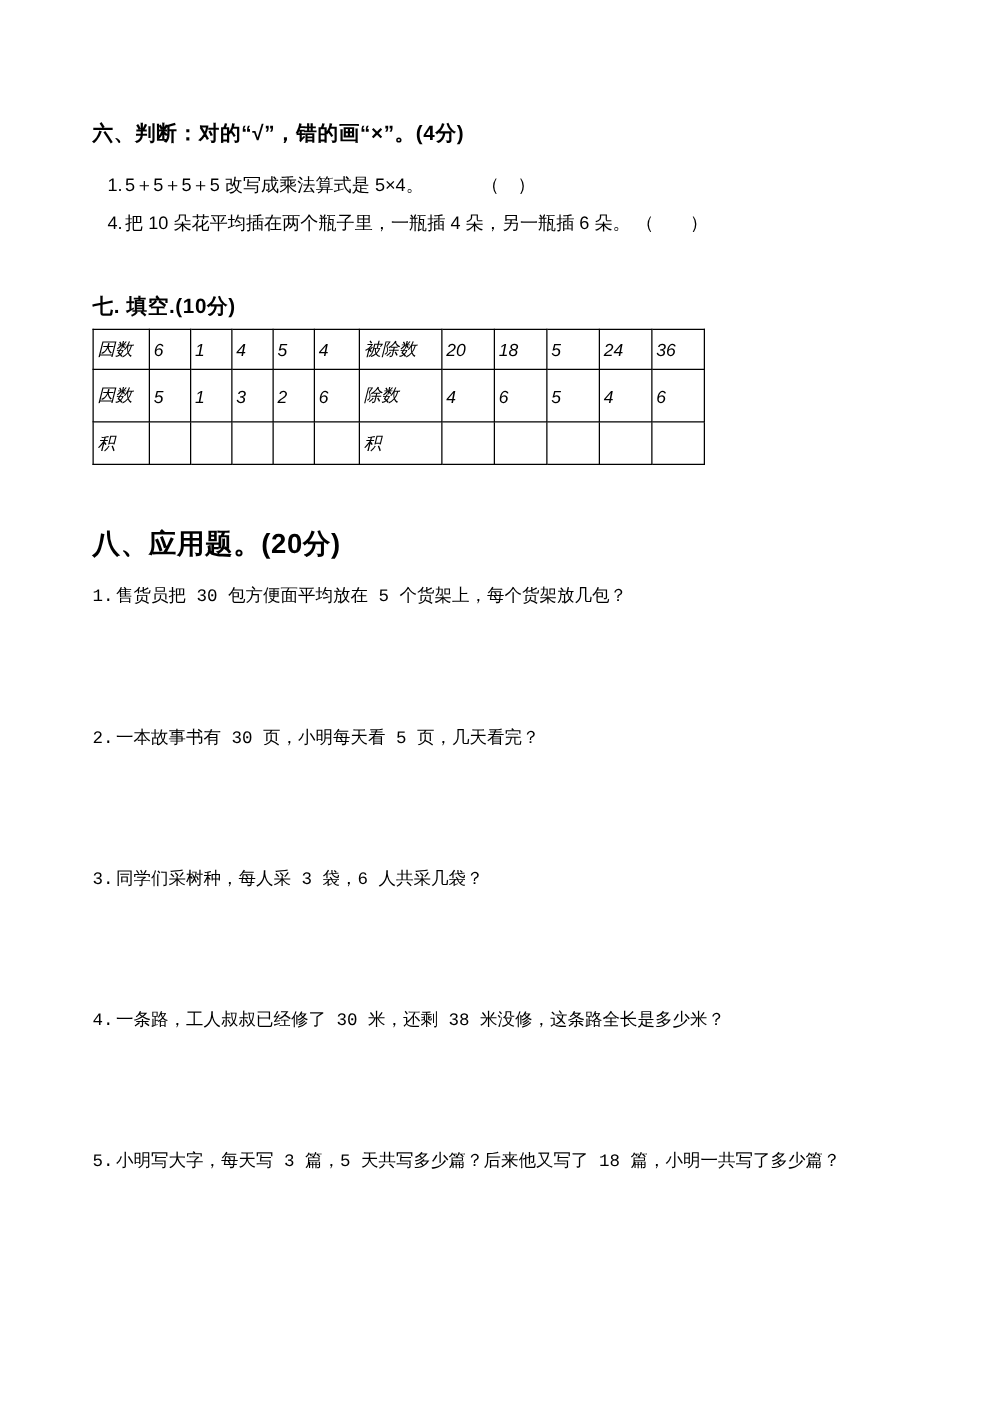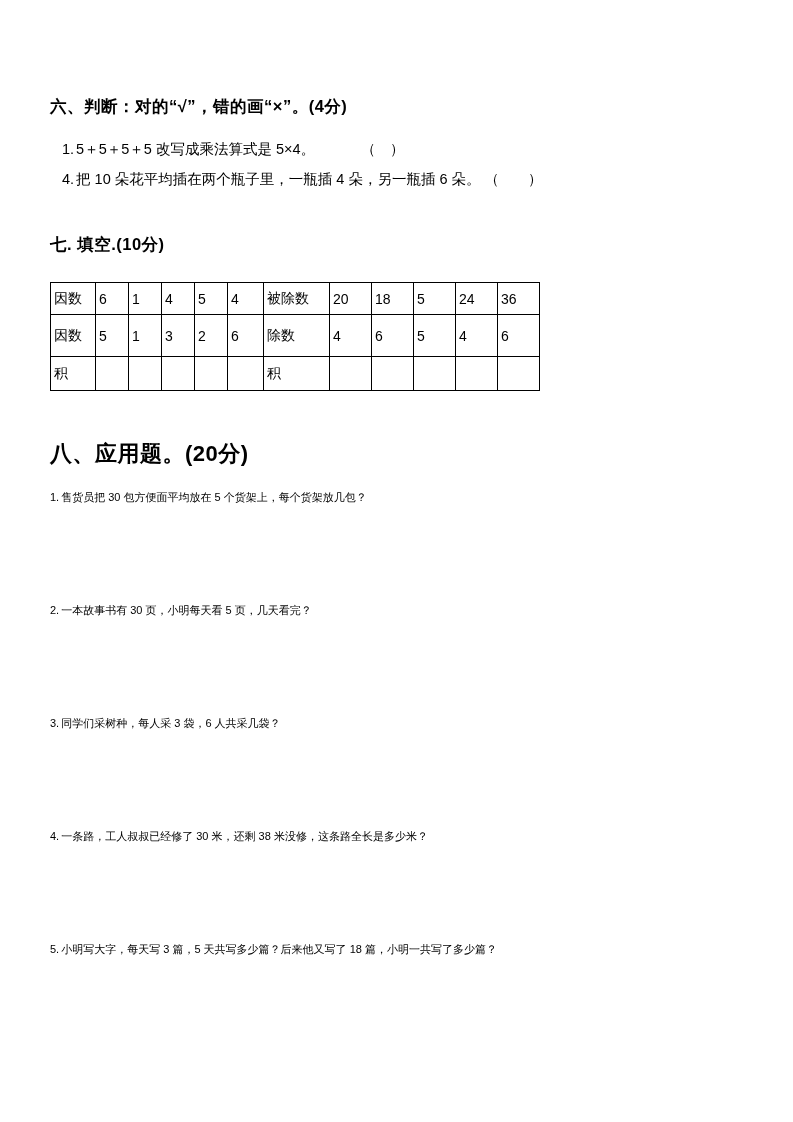--- a/index.html
+++ b/index.html
@@ -6,64 +6,66 @@
   html, body { width: 793px; height: 1122px; }
   body {
     background: #ffffff;
     color: #000000;
     font-family: "Liberation Sans", sans-serif;
     overflow: hidden;
   }
   .page {
     width: 793px;
     height: 1122px;
-    padding: 96px 70px 0 50px;
+    padding: 96px 70px 0 74px;
   }
   .sec-title {
     font-size: 16.5px;
     font-weight: bold;
     letter-spacing: 0.5px;
   }
   .judge-list { margin-top: 16px; padding-left: 12px; }
   .judge-item {
     font-size: 14.5px;
     line-height: 30px;
     white-space: nowrap;
   }
   .judge-item .bracket { white-space: pre; }
   .b-gap-lg { margin-left: 46px; }
   .b-gap-sm { margin-left: 12px; }
   .b-gap-md { margin-left: 40px; }
   .b-gap-xs { margin-left: 4px; }
 
   .sec-fill { margin-top: 40px; }
   .fill-table {
-    margin-top: 26px;
+    margin-top: 7px;
     border-collapse: collapse;
     table-layout: fixed;
+    font-style: italic;
   }
   .fill-table td {
     border: 1px solid #000;
     font-size: 14px;
     padding: 2px 3px;
     vertical-align: middle;
     text-align: left;
     overflow: hidden;
   }
   .fill-table tr:nth-child(1) td { height: 32px; }
   .fill-table tr:nth-child(2) td { height: 42px; }
   .fill-table tr:nth-child(3) td { height: 34px; }
 
   .sec-app { margin-top: 48px; }
   .app-title { font-size: 22px; font-weight: bold; }
   .app-list { margin-top: 18px; }
   .app-item {
-    font-size: 11px;
+    font-size: 14px;
     line-height: 21px;
     margin-bottom: 92px;
+    font-family: Liberation Mono, monospace;
   }
   .app-item:last-child { margin-bottom: 4px; }
   .num { margin-right: 2px; }
 </style>
 </head>
 <body>
 
 <div class="page">
 
   <div class="sec-judge">

